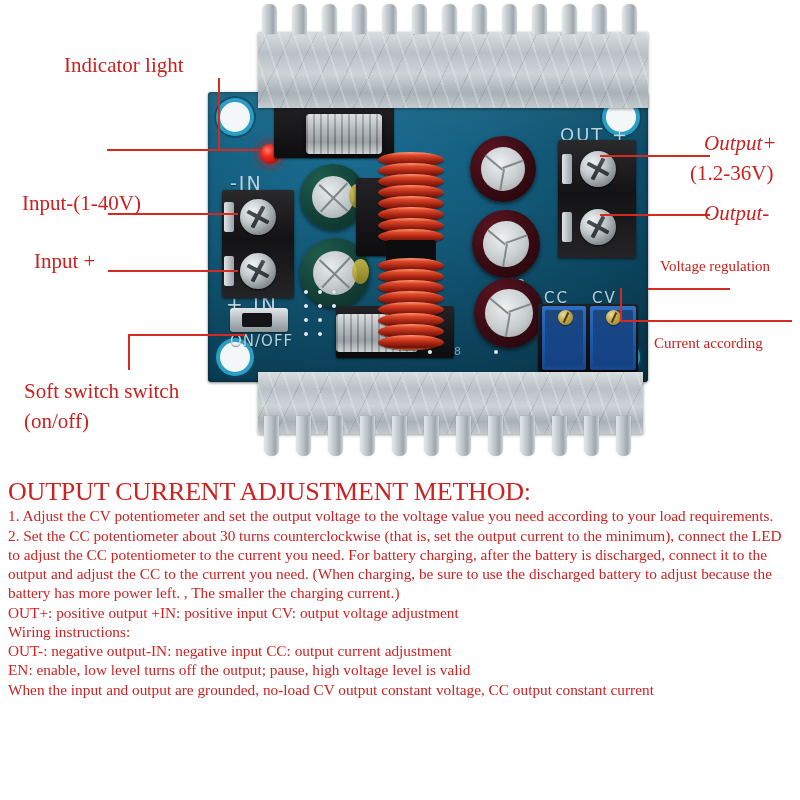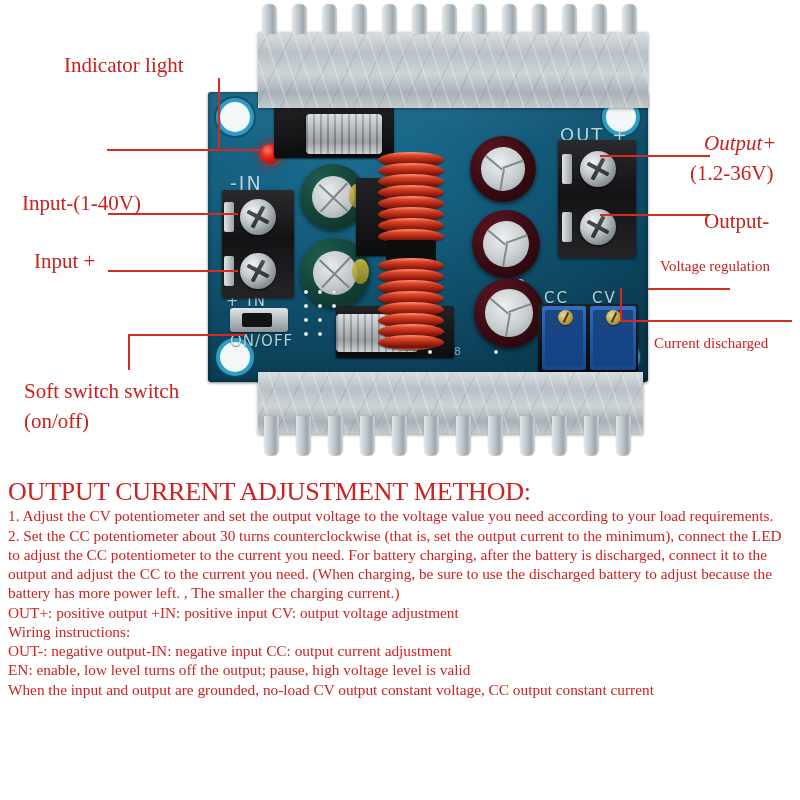--- a/index.html
+++ b/index.html
@@ -57,21 +57,21 @@
   .silk {
     position: absolute;
     color: #cfe6ef;
     font-family: "DejaVu Sans", sans-serif;
     letter-spacing: 2px;
     text-shadow: 0 1px 1px rgba(0,0,0,0.55);
     opacity: .88;
     white-space: nowrap;
   }
   .silk-minus-in { left: 22px;  top: 80px;  font-size: 19px; }
-  .silk-plus-in  { left: 18px;  top: 200px; font-size: 15px; }
+  .silk-plus-in  { left: 18px;  top: 200px; font-size: 20px; }
   .silk-onoff    { left: 22px;  top: 240px; font-size: 15px; letter-spacing:1px;}
   .silk-out      { left: 352px; top: 32px;  font-size: 18px; }
   .silk-cc       { left: 336px; top: 197px; font-size: 15px; }
   .silk-cv       { left: 384px; top: 197px; font-size: 15px; }
   .silk-vert {
     left: 318px; top: 186px; font-size: 15px;
     transform: rotate(90deg); transform-origin: 0 0;
     letter-spacing: 1px;
   }
   .silk-small { left: 238px; top: 253px; font-size: 11px; letter-spacing:1px; opacity:.6;}
@@ -477,25 +477,25 @@
     <div class="annot" style="left:22px;  top:192px; font-size:21px;">Input-(1-40V)</div>
 
     <div class="annot" style="left:34px;  top:250px; font-size:21px;">Input +</div>
 
     <div class="annot" style="left:24px;  top:380px; font-size:21px;">Soft switch switch</div>
     <div class="annot" style="left:24px;  top:410px; font-size:21px;">(on/off)</div>
 
     <div class="annot" style="left:704px; top:132px; font-size:21px;font-style:italic;">Output+</div>
     <div class="annot" style="left:690px; top:162px; font-size:21px;">(1.2-36V)</div>
 
-    <div class="annot" style="left:704px; top:210px; font-size:21px;">Output-</div>
+    <div class="annot" style="left:704px; top:202px; font-size:21px;font-style:italic;">Output-</div>
 
     <div class="annot" style="left:660px; top:258px; font-size:15px;">Voltage regulation</div>
 
-    <div class="annot" style="left:654px; top:335px; font-size:15px;">Current discharged</div>
+    <div class="annot" style="left:654px; top:335px; font-size:15px;">Current according</div>
   </div>
 
   <div id="textblock">
     <h1>OUTPUT CURRENT ADJUSTMENT METHOD:</h1>
     <p>1. Adjust the CV potentiometer and set the output voltage to the voltage value you need according to your load requirements.</p>
     <p>2. Set the CC potentiometer about 30 turns counterclockwise (that is, set the output current to the minimum), connect the LED to adjust the CC potentiometer to the current you need. For battery charging, after the battery is discharged, connect it to the output and adjust the CC to the current you need. (When charging, be sure to use the discharged battery to adjust because the battery has more power left. , The smaller the charging current.)</p>
     <p>OUT+: positive output +IN: positive input CV: output voltage adjustment</p>
     <p>Wiring instructions:</p>
     <p>OUT-: negative output-IN: negative input CC: output current adjustment</p>
     <p>EN: enable, low level turns off the output; pause, high voltage level is valid</p>

